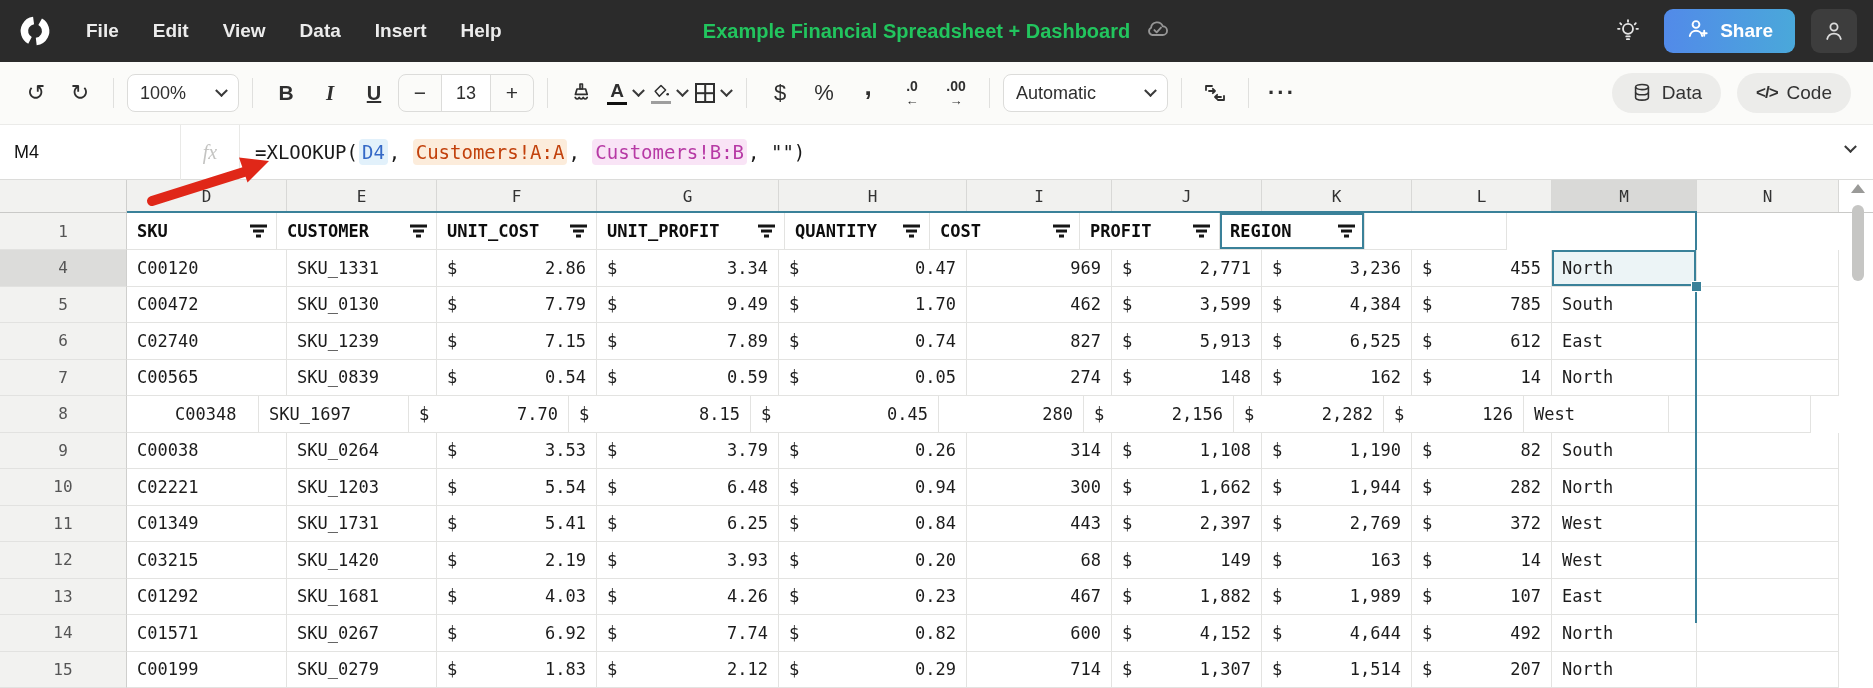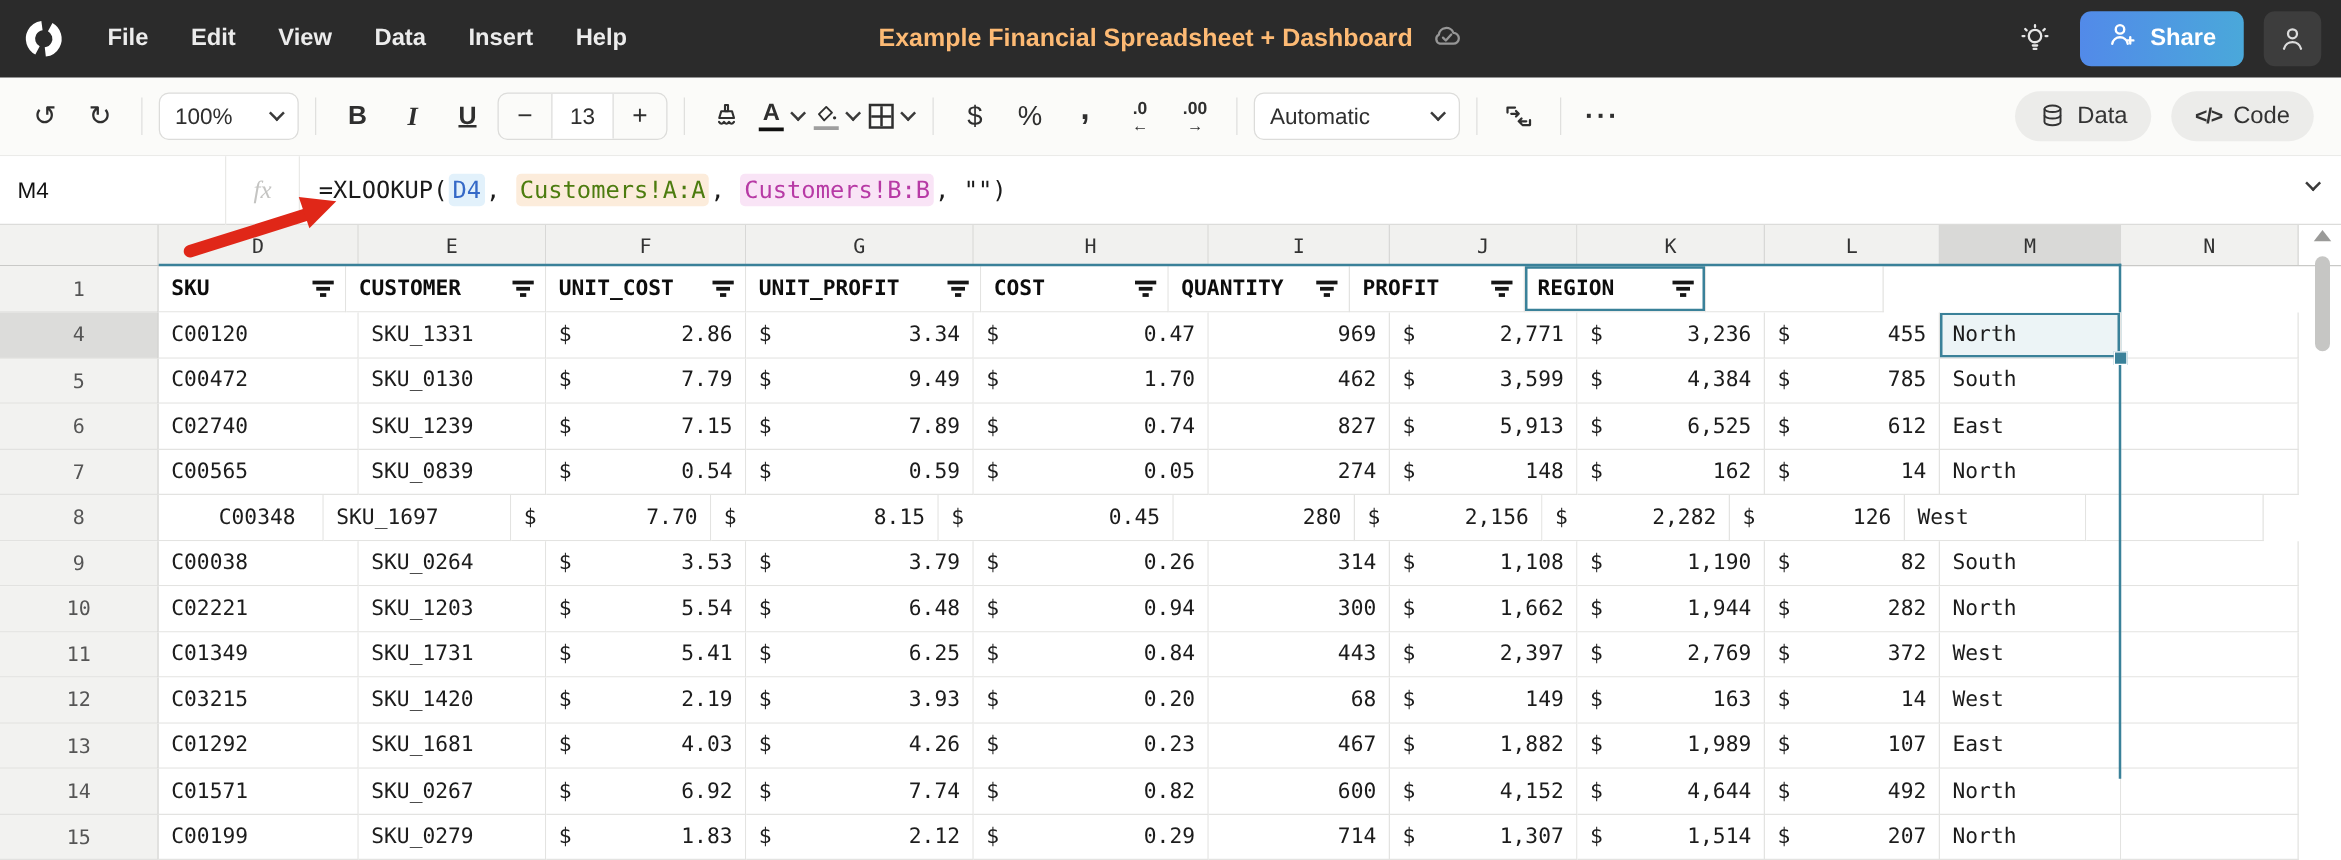--- a/index.html
+++ b/index.html
@@ -11,21 +11,21 @@
 
   
   .topbar {
     position:relative; height:62px; background:#2b2b2b; display:flex; align-items:center;
     padding:0 16px; color:#ececec;
   }
   .logo { width:38px; height:38px; display:flex; align-items:center; justify-content:center; margin-right:18px; cursor:pointer; }
   .menu { display:flex; align-items:center; gap:6px; }
   .menu-item { font-size:19px; font-weight:600; color:#ececec; padding:8px 14px; border-radius:6px; cursor:pointer; }
   .title-wrap { position:absolute; left:50%; transform:translateX(-50%); display:flex; align-items:center; gap:14px; }
-  .doc-title { font-size:20px; font-weight:700; color:#fdba74; white-space:nowrap; }
+  .doc-title { font-size:20px; font-weight:700; color:#22c55e; white-space:nowrap; }
   .topbar-right { margin-left:auto; display:flex; align-items:center; gap:16px; }
   .bulb-btn { width:40px; height:40px; display:flex; align-items:center; justify-content:center; cursor:pointer; }
   .share-btn {
     display:flex; align-items:center; gap:10px; height:44px; padding:0 22px;
     background:linear-gradient(90deg,#528ae9,#4aa8da); border:none; border-radius:9px;
     color:#fff; font-size:19px; font-weight:700; font-family:inherit; cursor:pointer;
   }
   .avatar-btn { width:46px; height:44px; background:#3d3d3d; border-radius:9px; display:flex; align-items:center; justify-content:center; cursor:pointer; }
 
   
@@ -76,21 +76,21 @@
   .code-glyph { font-size:17px; font-weight:600; color:#333; letter-spacing:-1px; }
 
   
   .formula-bar { position:relative; height:55px; background:#fff; border-bottom:1px solid #dcdcda; display:flex; align-items:center; }
   .cell-ref { width:180px; padding-left:14px; font-size:18px; color:#111; cursor:text; }
   .fdiv { width:1px; height:55px; background:#e9e9e7; flex:none; }
   .fx { width:58px; text-align:center; font-size:20px; font-style:italic; color:#c4c4c2; font-family:"Liberation Serif", serif; }
   .formula-input { margin-left:14px; font-family:"DejaVu Sans Mono", monospace; font-size:19px; display:flex; align-items:center; white-space:pre; cursor:text; }
   .fpart { padding:2px 1px; border-radius:4px; color:#1a1a1a; }
   .fp-blue { color:#3569c7; background:#e2f1fb; padding:2px 3px; }
-  .fp-orange { color:#4d7c0f; background:#fcecdb; padding:2px 3px; }
+  .fp-orange { color:#c2410c; background:#fcecdb; padding:2px 3px; }
   .fp-magenta { color:#b73aa5; background:#f9e4f6; padding:2px 3px; }
   .fbar-chev { position:absolute; right:18px; top:50%; margin-top:-7px; }
 
   
   .grid { position:relative; height:443px; background:#fff; font-family:"DejaVu Sans Mono", monospace; }
   .col-strip { display:flex; height:33px; border-bottom:1px solid #c9c9c7; background:#fff; }
   .corner { width:127px; flex:none; background:#f2f2f0; border-right:1px solid #cfcfcd; }
   .col-letter {
     flex:none; background:#f1f1ef; border-right:1px solid #d8d8d6;
     display:flex; align-items:center; justify-content:center;
@@ -345,30 +345,30 @@
             </span>
           </div>
           <div class="cell hcell" style="width: 188px;">
             <span class="hlabel">UNIT_PROFIT</span>
             <span class="ficon">
               <span class="f1"></span>
               <span class="f2"></span>
               <span class="f3"></span>
             </span>
           </div>
-          <div class="cell hcell" style="width: 150px;">
-            <span class="hlabel">COST</span>
+          <div class="cell hcell" style="width: 145px;">
+            <span class="hlabel">QUANTITY</span>
             <span class="ficon">
               <span class="f1"></span>
               <span class="f2"></span>
               <span class="f3"></span>
             </span>
           </div>
-          <div class="cell hcell" style="width: 145px;">
-            <span class="hlabel">QUANTITY</span>
+          <div class="cell hcell" style="width: 150px;">
+            <span class="hlabel">COST</span>
             <span class="ficon">
               <span class="f1"></span>
               <span class="f2"></span>
               <span class="f3"></span>
             </span>
           </div>
           <div class="cell hcell" style="width: 140px;">
             <span class="hlabel">PROFIT</span>
             <span class="ficon">
               <span class="f1"></span>

